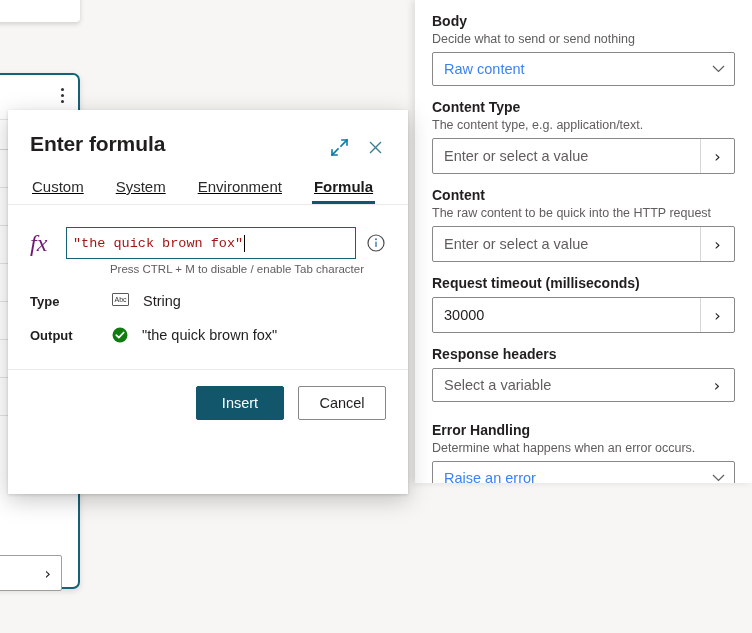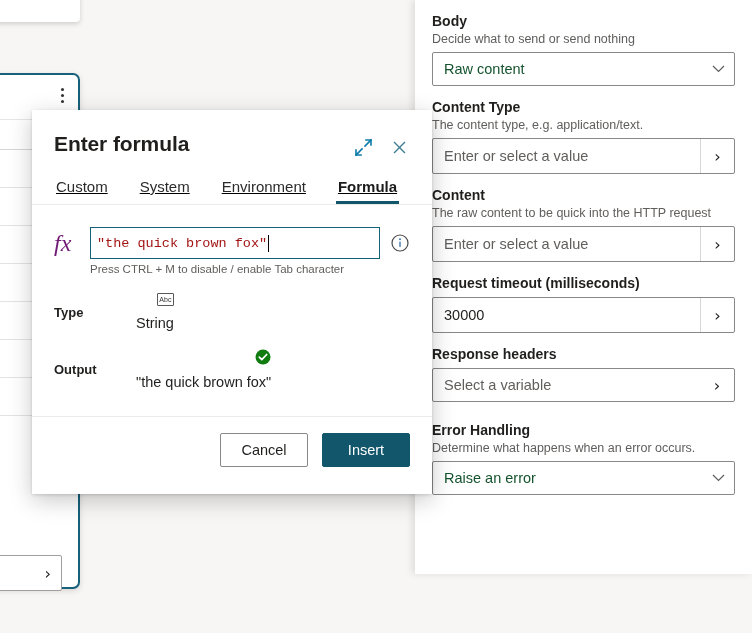--- a/index.html
+++ b/index.html
@@ -68,21 +68,21 @@
     border-radius: 2px;
   }
   .bg-field .chev {
     position: absolute; right: 10px; top: 8px;
     font-size: 16px; color: #201f1e;
     font-family: "DejaVu Sans", sans-serif;
   }
 
   
   .dialog {
-    position: absolute; left: 32px; top: 110px;
+    position: absolute; left: 8px; top: 110px;
     width: 400px; height: 384px;
     background: #ffffff;
     box-shadow: 0 6px 22px rgba(0,0,0,0.22), 0 1px 3px rgba(0,0,0,0.14);
     z-index: 20;
   }
   .dialog-header {
     position: relative;
     padding: 22px 22px 0 22px;
     display: flex; align-items: flex-start;
   }
@@ -160,39 +160,39 @@
     display: inline-block;
     width: 1px; height: 17px;
     background: #000;
     margin-left: 1px;
   }
   .info-ico { width: 20px; height: 20px; flex: 0 0 20px; }
   .hint {
     font-size: 11.5px;
     color: #605e5c;
     padding: 4px 0 0 58px;
+    text-align: center;
   }
 
   
   .kv {
     display: flex; align-items: center;
     padding: 0 22px;
     margin-top: 18px;
   }
   .kv-label {
     width: 82px;
     font-size: 13px;
     font-weight: 700;
     color: #201f1e;
   }
   .kv-val {
-    display: flex; align-items: flex-end; gap: 9px;
+    display: flex; align-items: flex-start; gap: 14px;
     font-size: 14.5px;
     color: #201f1e;
-    flex-direction: column;
   }
   .abc-ico {
     display: inline-flex; align-items: center; justify-content: center;
     width: 17px; height: 13px;
     border: 1px solid #595959;
     border-radius: 1px;
     font-size: 7px;
     font-family: "Liberation Sans", sans-serif;
     color: #333; line-height: 1;
     background: #fff;
@@ -225,21 +225,21 @@
   }
   .btn-secondary {
     background: #fff;
     color: #201f1e;
     border: 1px solid #8a8886;
   }
 
   
   .panel {
     position: absolute; right: 0; top: 0;
-    width: 337px; height: 574px;
+    width: 337px; height: 483px;
     background: #ffffff;
     box-shadow: -3px 0 7px rgba(0,0,0,0.10);
     padding: 0 17px;
     overflow: hidden;
   }
   .panel-notch {
     position: absolute; left: -9px; top: 280px;
     width: 18px; height: 44px;
     background: #ffffff;
     clip-path: polygon(100% 0, 100% 100%, 0 72%, 0 28%);
@@ -259,21 +259,21 @@
     margin-bottom: 6px;
   }
   .select-box {
     position: relative;
     height: 34px;
     border: 1px solid #8a8886;
     background: #fff;
     display: flex; align-items: center;
     padding-left: 11px;
     font-size: 14.5px;
-    color: #14532d;
+    color: #3b82f6;
     border-radius: 2px;
     cursor: pointer;
   }
   .chev-down {
     position: absolute; right: 9px; top: 0; bottom: 0;
     display: flex; align-items: center;
     color: #605e5c;
   }
   .combo-box {
     position: relative;
@@ -411,22 +411,22 @@
             <path d="M4.3 8.2 L6.8 10.7 L11.7 5.5" fill="none" stroke="#fff" stroke-width="1.7" stroke-linecap="round" stroke-linejoin="round"></path>
           </svg>
         </span>
         <span>"the quick brown fox"</span>
       </div>
     </div>
 
     <div class="dlg-divider"></div>
 
     <div class="dlg-footer">
+      <button class="btn btn-primary">Insert</button>
       <button class="btn btn-secondary">Cancel</button>
-      <button class="btn btn-primary">Insert</button>
     </div>
   </div>
 
   <div class="panel">
     <div class="panel-notch"></div>
 
     <div class="field-group">
       <div class="field-label">Body</div>
       <div class="field-desc">Decide what to send or send nothing</div>
       <div class="select-box">

